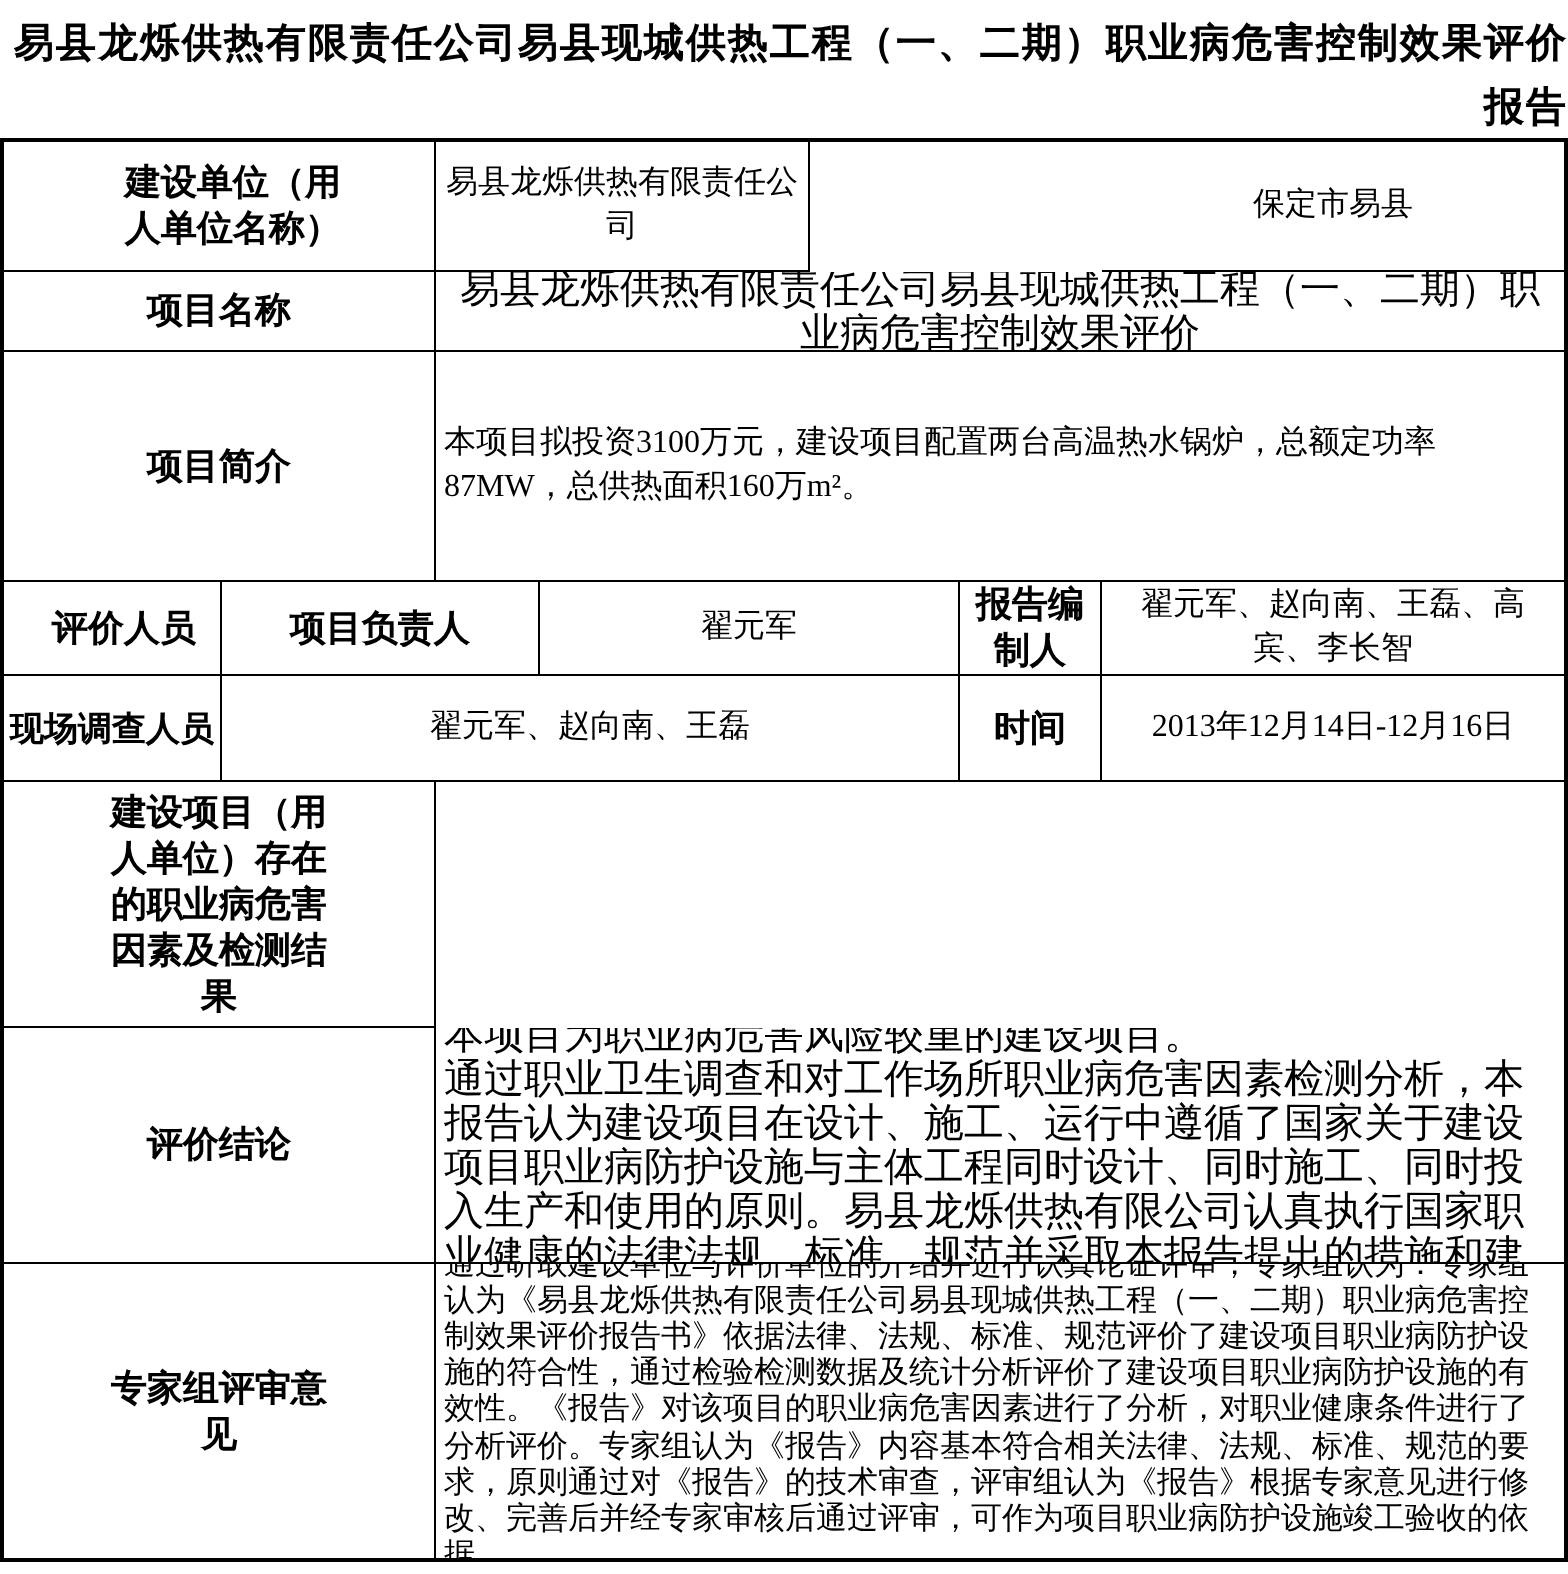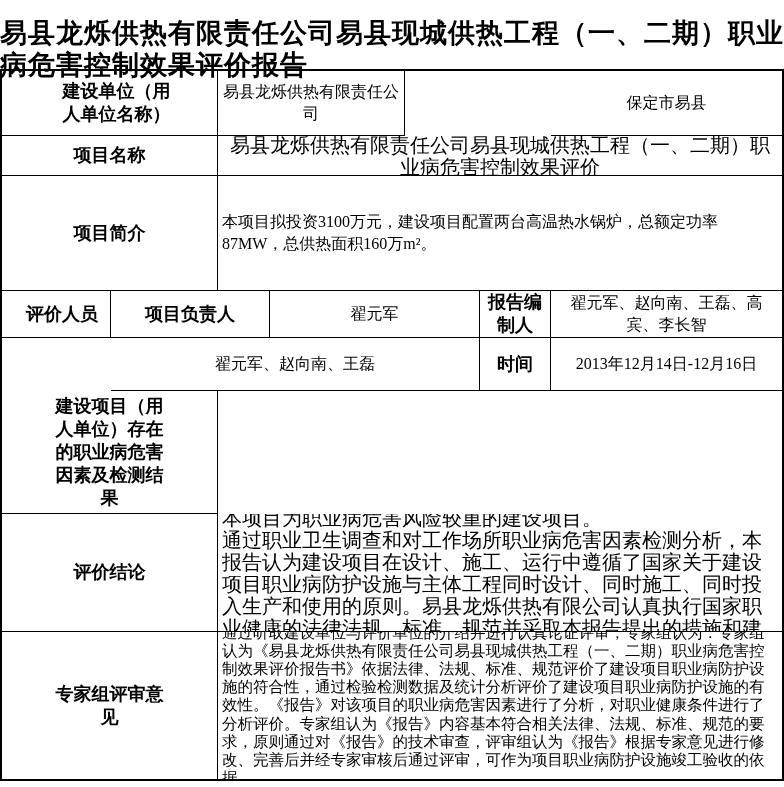--- a/index.html
+++ b/index.html
@@ -11,23 +11,23 @@
   }
   .page {
     position: relative;
     width: 784px;
     height: 787px;
     background: #ffffff;
     overflow: hidden;
   }
   .doc-title {
     width: 784px;
-    padding-top: 17px;
-    text-align: left;
-    font-size: 27px;
+    padding-top: 6px;
+    text-align: right;
+    font-size: 20px;
     line-height: 32px;
     font-weight: bold;
     letter-spacing: 1px;
   }
   .report-table {
     position: absolute;
     left: 0;
     top: 69px;
     width: 780px;
     border: 2px solid #000000;
@@ -96,20 +96,21 @@
     <div class="cell label" style="grid-column:1 / 3; grid-row:3;">项目简介</div>
     <div class="cell no-r lefttext" style="grid-column:3 / 8; grid-row:3;">本项目拟投资3100万元，建设项目配置两台高温热水锅炉，总额定功率87MW，总供热面积160万m²。</div>
 
     <div class="cell label" style="grid-column:1; grid-row:4;padding-left:16px;">评价人员</div>
     <div class="cell label" style="grid-column:2 / 4; grid-row:4;">项目负责人</div>
     <div class="cell" style="grid-column:4 / 6; grid-row:4;">翟元军</div>
     <div class="cell label pre editor-label" style="grid-column:6; grid-row:4;">报告编
 制人</div>
     <div class="cell no-r" style="grid-column:7; grid-row:4;">翟元军、赵向南、王磊、高宾、李长智</div>
 
+    <div class="cell label" style="grid-column:1; grid-row:5; padding:2px 1px; font-size:17px;">现场调查人员</div>
     <div class="cell" style="grid-column:2 / 6; grid-row:5;">翟元军、赵向南、王磊</div>
     <div class="cell label" style="grid-column:6; grid-row:5;">时间</div>
     <div class="cell no-r" style="grid-column:7; grid-row:5;">2013年12月14日-12月16日</div>
 
     <div class="cell label pre" style="grid-column:1 / 3; grid-row:6;">建设项目（用
 人单位）存在
 的职业病危害
 因素及检测结
 果</div>
 

